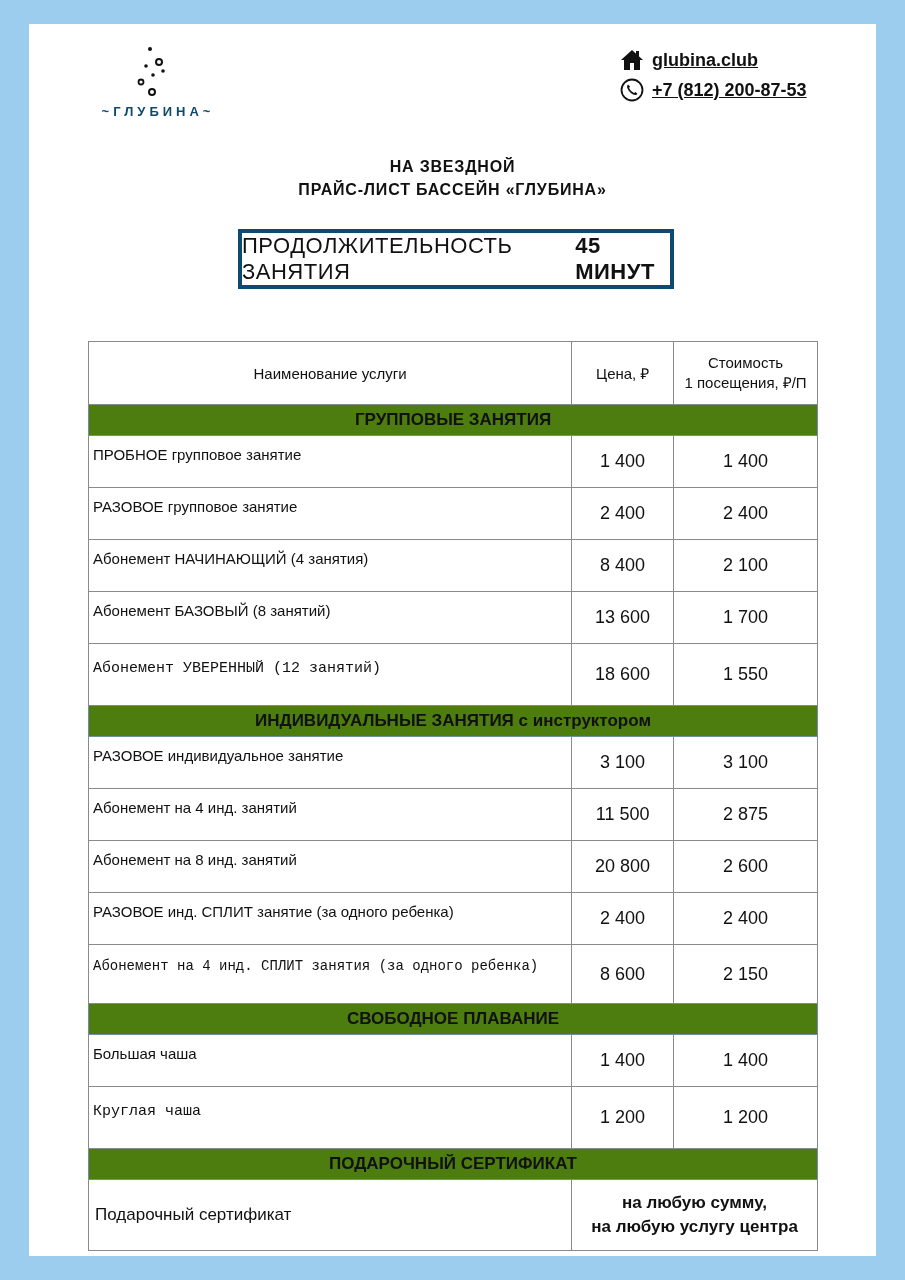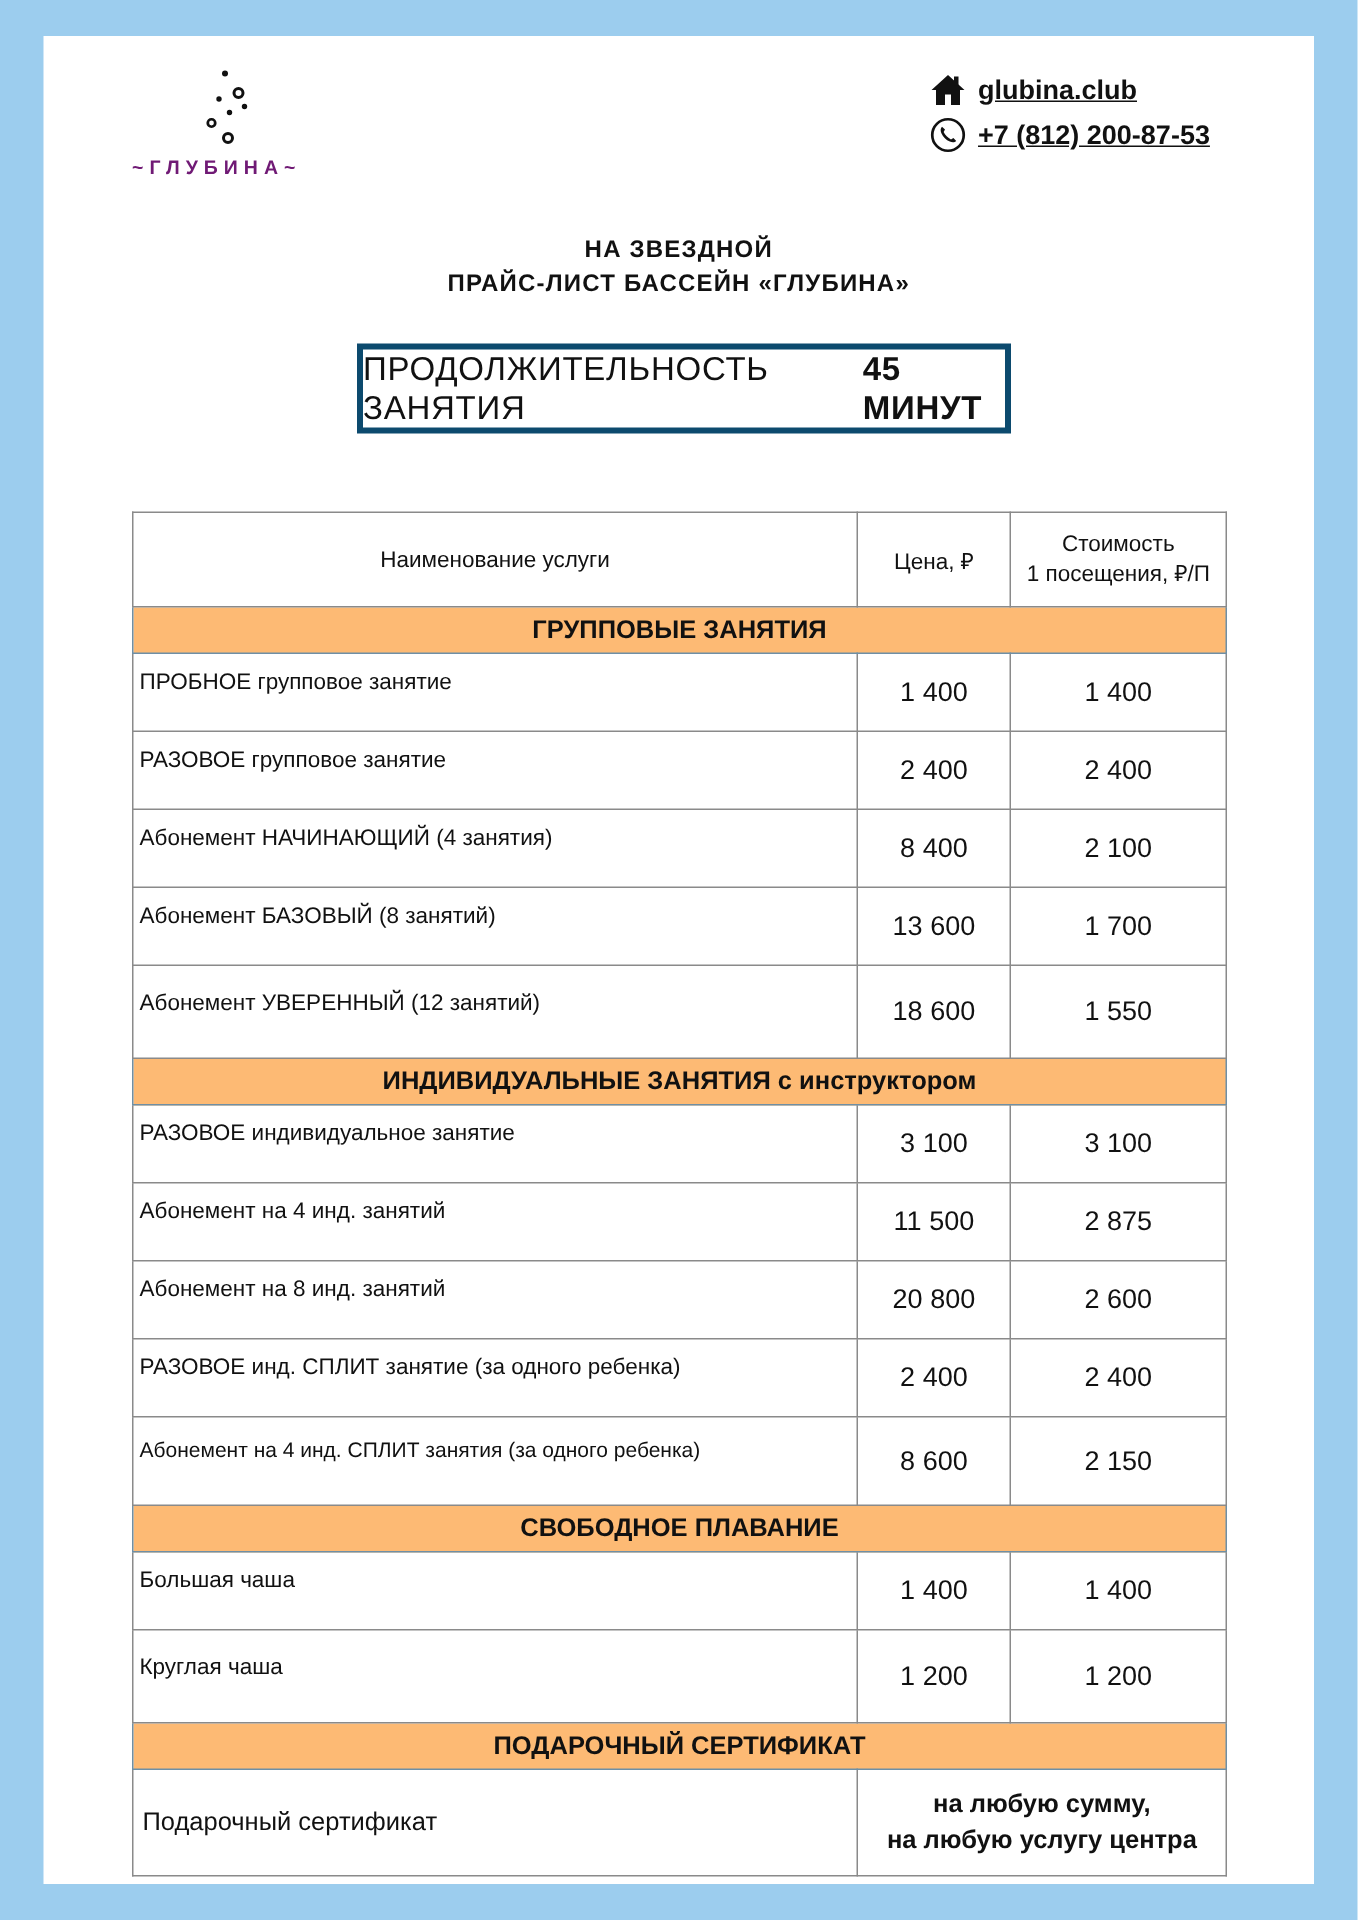--- a/index.html
+++ b/index.html
@@ -15,22 +15,22 @@
     position: absolute;
     left: 29px; top: 24px;
     width: 847px; height: 1232px;
     background: #ffffff;
   }
   
   .logo { position: absolute; left: 88px; top: 45px; width: 140px; height: 80px; }
   .logo svg { position: absolute; left: 0; top: 0; }
   .logo-text {
     position: absolute; left: 0; top: 59px; width: 140px;
-    text-align: left; font-size: 13px; letter-spacing: 4px; font-weight: bold;
-    color: #701a75;
+    text-align: center; font-size: 13px; letter-spacing: 4px; font-weight: bold;
+    color: #0c4a6e;
   }
   
   .contacts { position: absolute; left: 620px; top: 46px; }
   .contact-row { display: flex; align-items: center; height: 28px; margin-bottom: 2px; text-decoration: underline; }
   .contact-row .icon { width: 24px; height: 24px; margin-right: 8px; }
   .contact-row .text { font-size: 18px; font-weight: bold; color: #111; }
 
   .title {
     position: absolute; left: 0; width: 905px; top: 155px;
     text-align: center; font-weight: bold; font-size: 16px; line-height: 23px;
@@ -53,28 +53,28 @@
   .price-table td, .price-table th {
     border: 1.5px solid #8a8a8a;
     font-size: 15px; padding: 0;
   }
   .price-table th { font-weight: normal; height: 62px; }
   .col-name { width: 536px; }
   .col-price { width: 110px; text-align: center; }
   .col-unit { width: 152px; text-align: center; }
   .th-unit { font-size: 14px; line-height: 20px; }
   .section td {
-    background: #fdba74; text-align: center; font-weight: bold; font-size: 17px;
+    background: #4d7c0f; text-align: center; font-weight: bold; font-size: 17px;
     height: 30px; border: 1.5px solid #6e8fa6;
   }
   .row td { height: 41px; }
   .row td.name { padding-left: 4px; vertical-align: top; padding-top: 10px; }
   .row td.num { font-size: 18px; vertical-align: middle; }
   .row.tall td { height: 45px; }
-  .row.tall td.name { padding-top: 16px; }
+  .row.tall td.name { padding-top: 16px; font-family: Liberation Mono, monospace; }
   .row.small td.name { font-size: 14px; padding-top: 13px; }
   .gift td { height: 70px; }
   .gift td.name { padding-left: 6px; vertical-align: middle; font-size: 17px; }
   .gift td.desc { text-align: center; font-size: 17px; line-height: 24px; font-weight: bold; }
 </style>
 </head>
 <body>
 
 <div class="page"></div>
 

